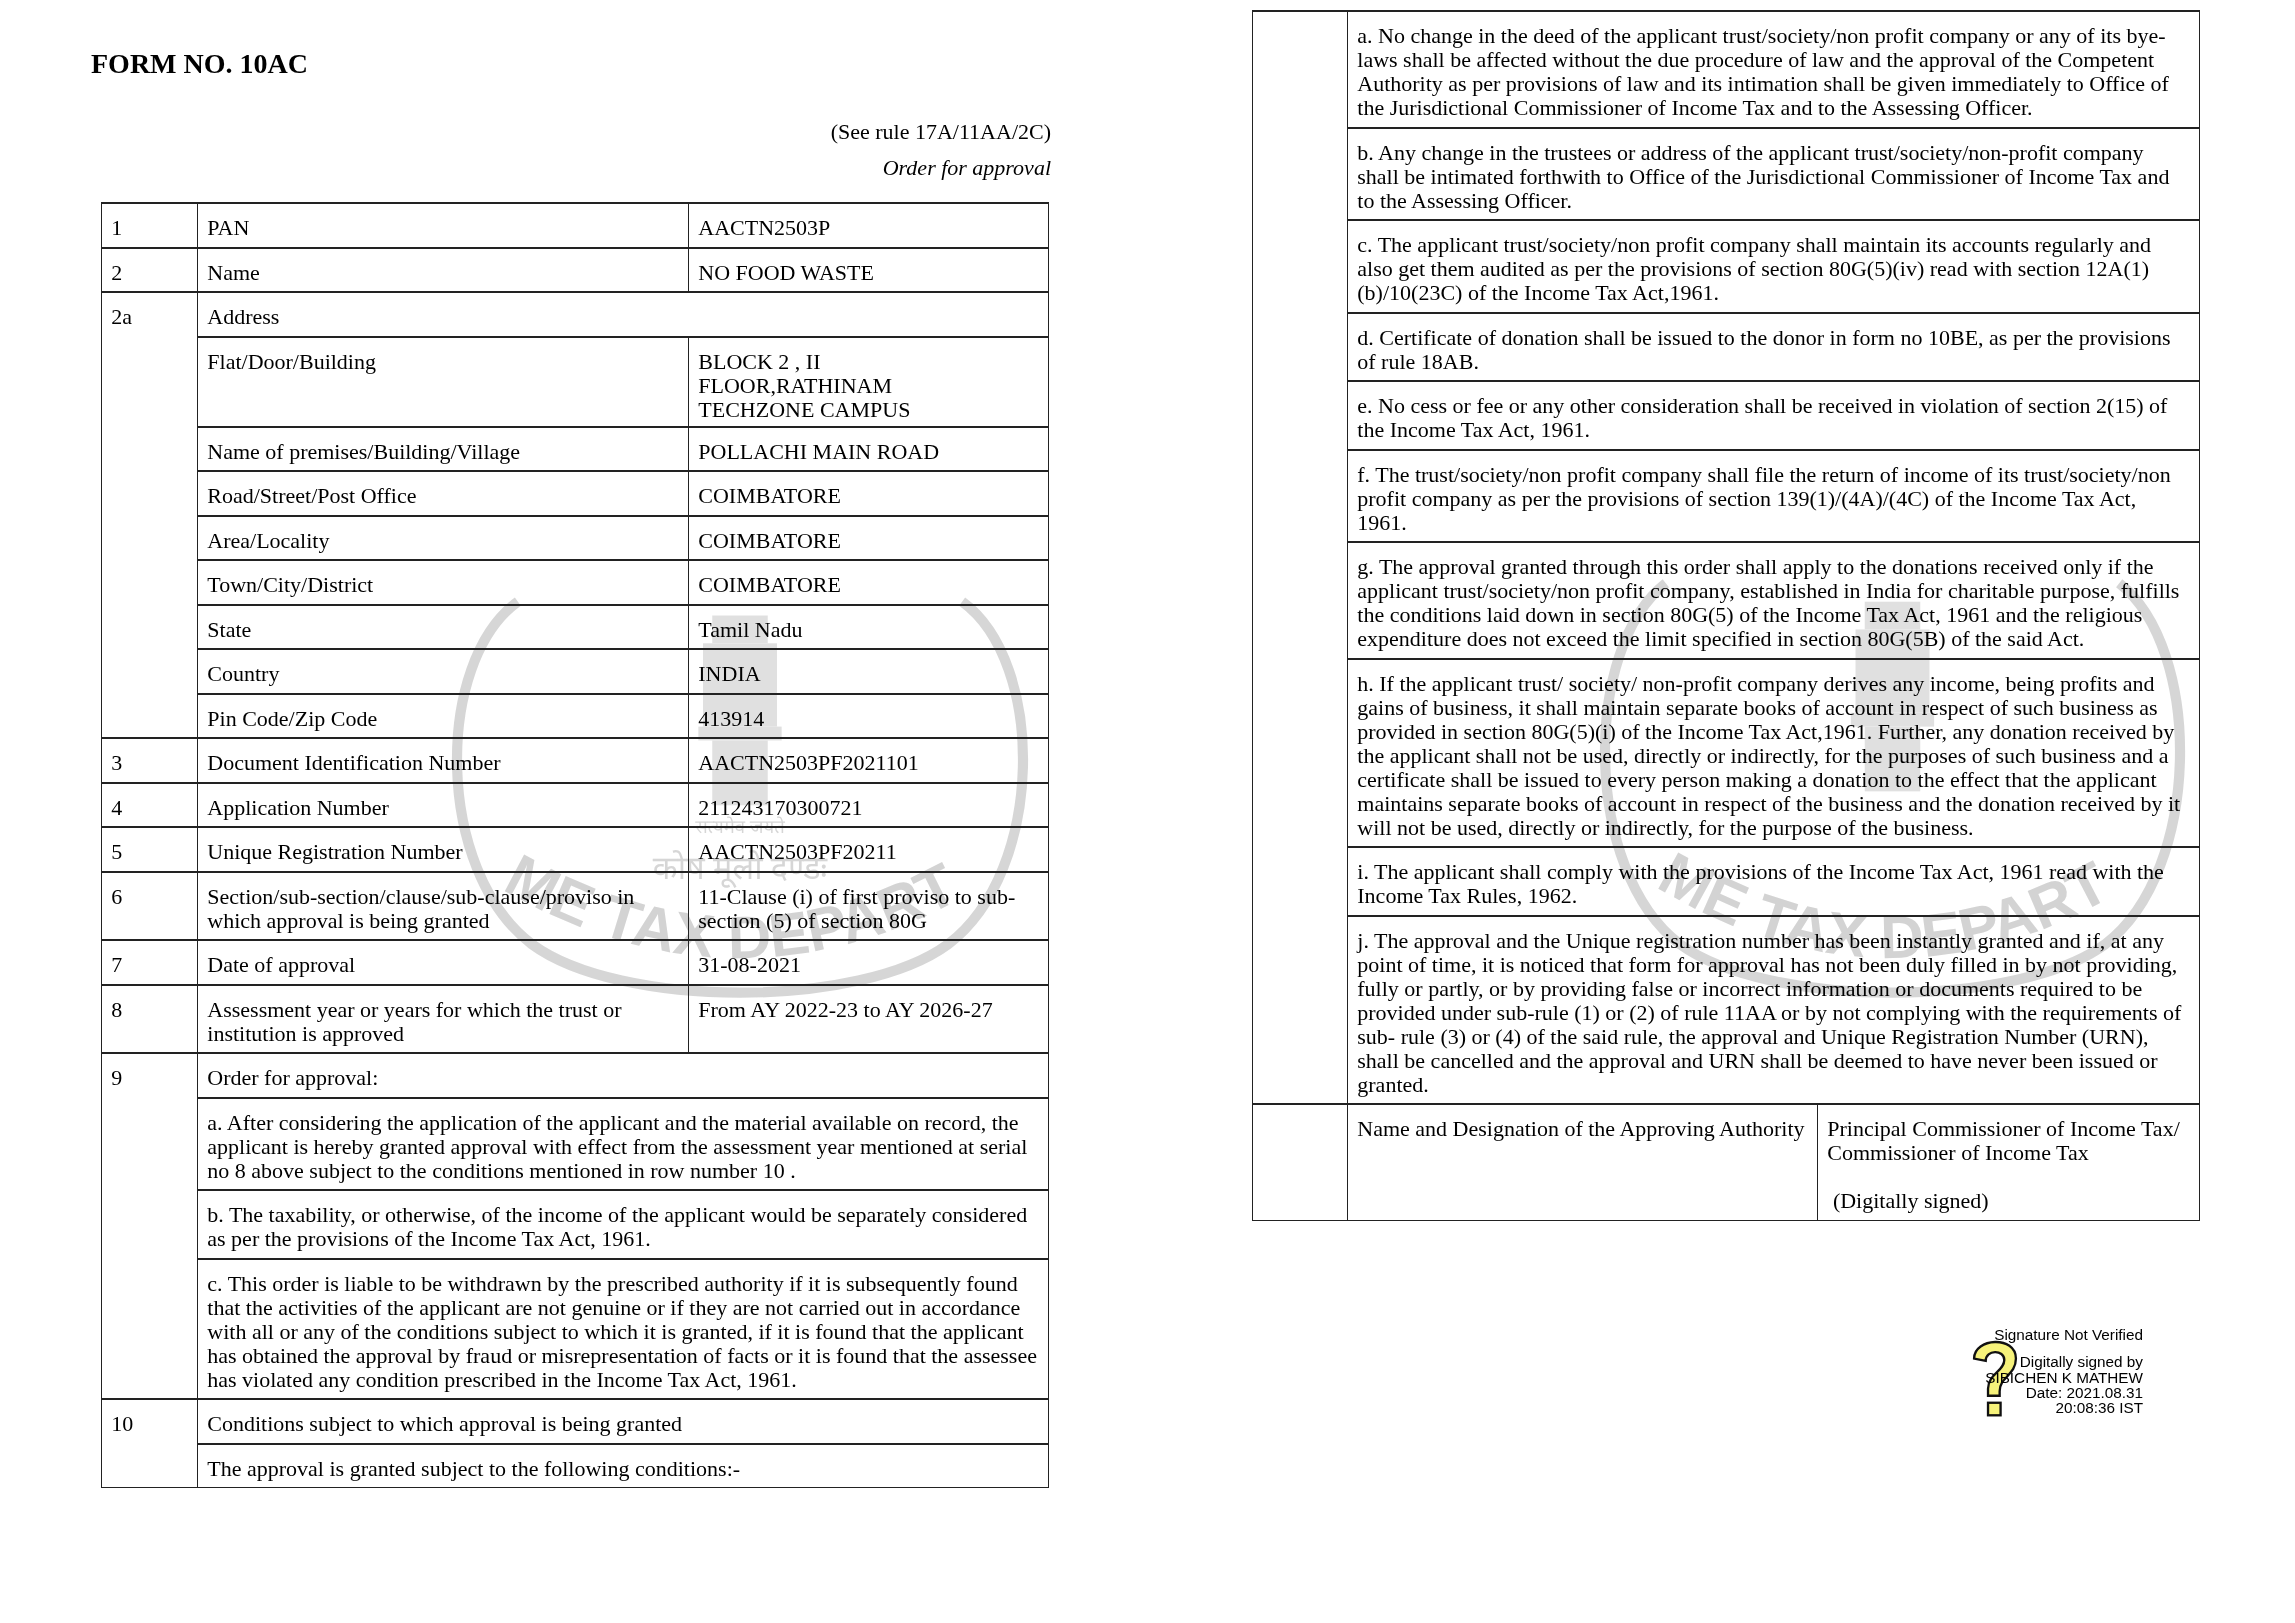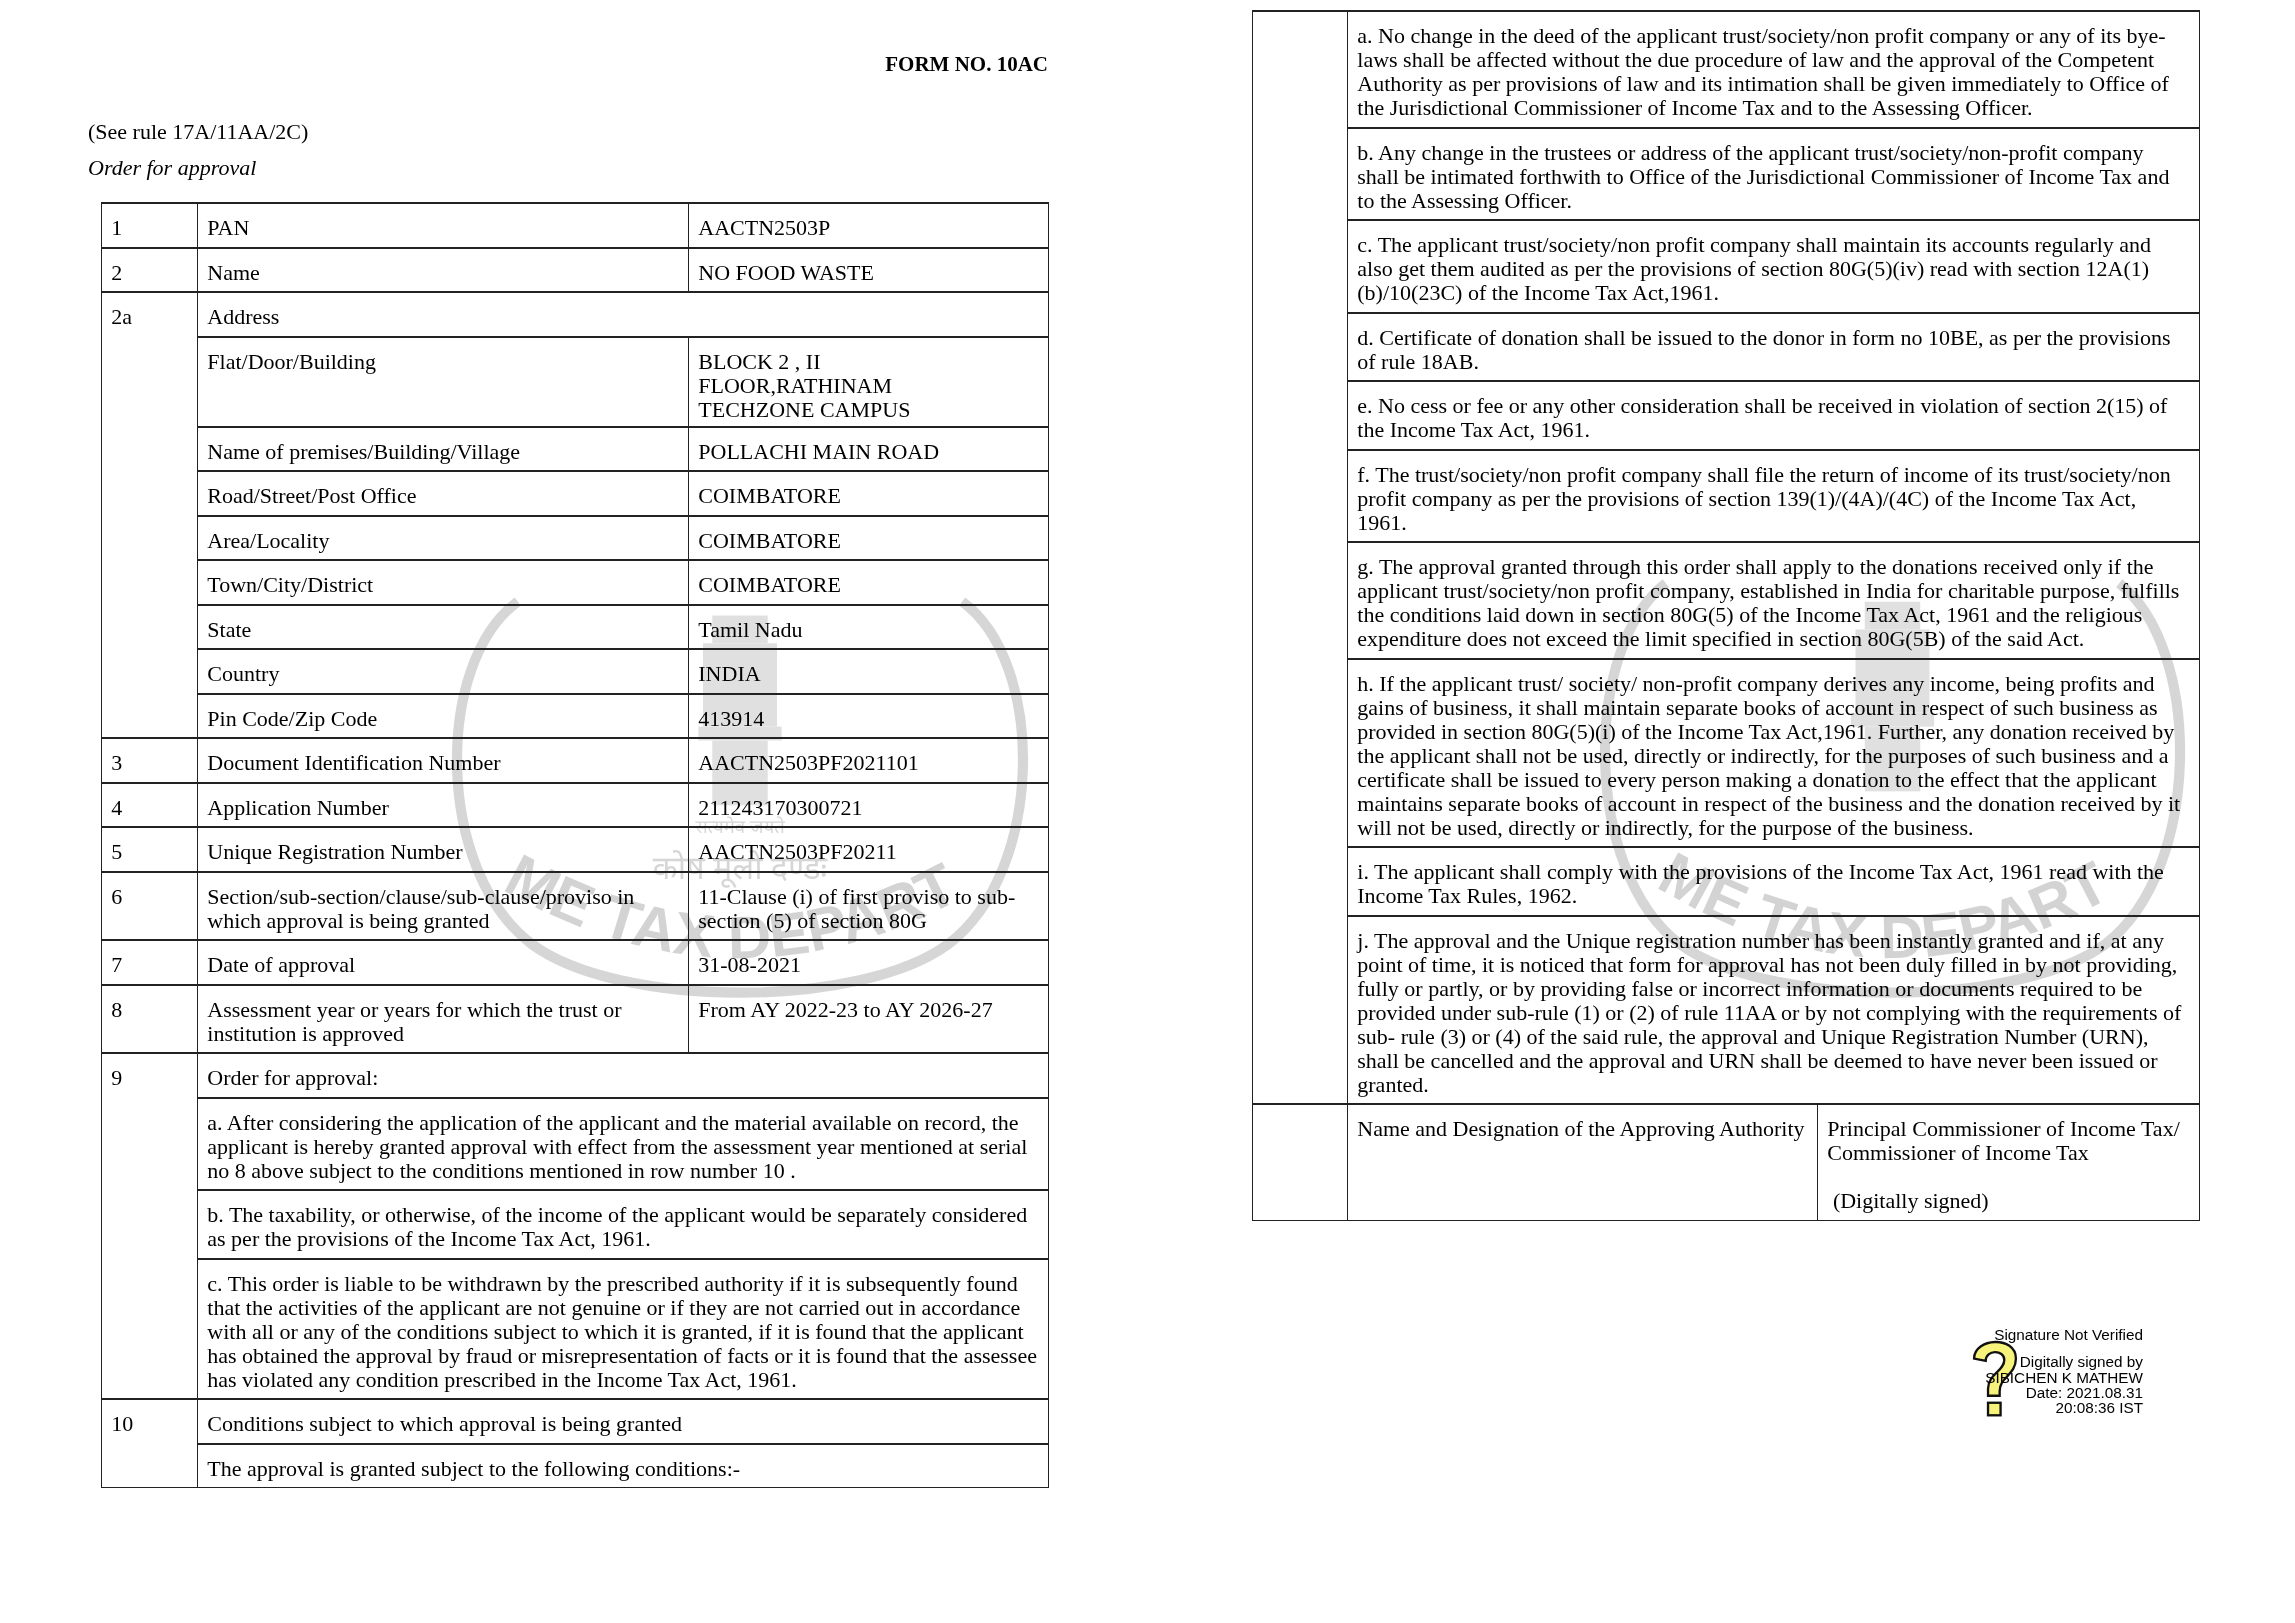--- a/index.html
+++ b/index.html
@@ -1,20 +1,20 @@
 <!DOCTYPE html>
 <html style="font-size:7.4px"><head>
 <meta charset="utf-8">
 <style>
   html, body { margin:0; padding:0; background:#ffffff; }
   body { width:2295px; height:1624px; position:relative; overflow:hidden;
          font-family:"Liberation Serif", "DejaVu Serif", serif; color:#000; }
-  .title { position:absolute; left:102px; width:946px; top:43px; text-align:right;
-           font-weight:bold; font-size:21px; line-height:42px; }
-  .subtitle { position:absolute; left:88px; width:946px; text-align:left;
+  .title { position:absolute; left:91px; width:946px; top:43px; text-align:left;
+           font-weight:bold; font-size:28px; line-height:42px; }
+  .subtitle { position:absolute; left:105px; width:946px; text-align:right;
               font-size:22px; line-height:28px; }
   #sub1 { top:118px; }
   #sub2 { top:154px;font-style:italic; }
 
   table.form { position:absolute; border-collapse:collapse; table-layout:fixed;
                font-size:22px; line-height:24px; background:transparent; z-index:2; }
   table.form td { border:1.4px solid #222; vertical-align:top; padding:12px 9.3px 6.5px 9.3px; }
   table.form tr.thick td { border-top-width:2.8px; }
   #left-table { left:101px; top:202px; width:946px; }
   #right-table { left:1252px; top:10px; width:946px; }

